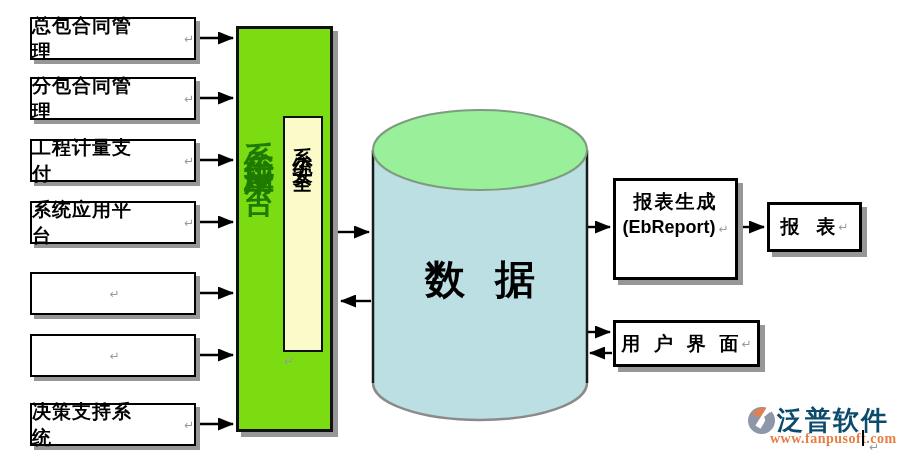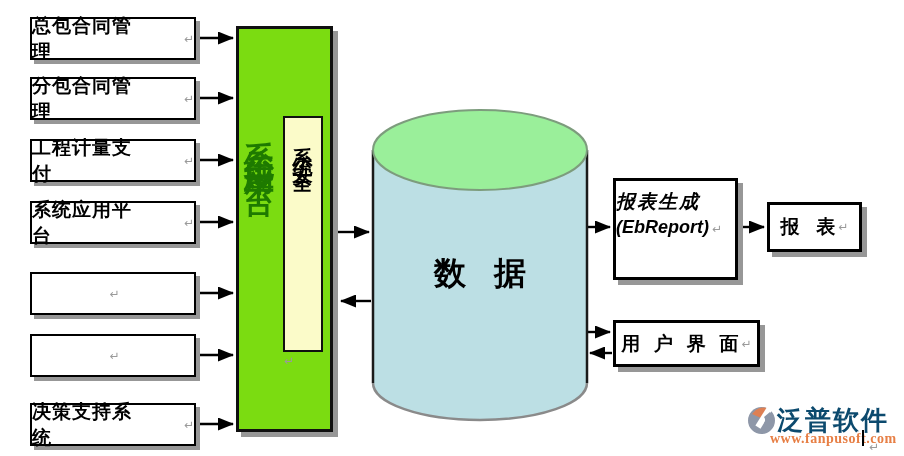--- a/index.html
+++ b/index.html
@@ -25,26 +25,26 @@
   .security-box{position:absolute;left:44px;top:87px;width:40px;height:236px;
                 background:#FBFBC9;border:2px solid #101010;box-sizing:border-box;
                 display:flex;justify-content:center;}
   .security-label{writing-mode:vertical-rl;text-orientation:upright;font-size:20px;
                   font-weight:bold;color:#000;letter-spacing:9px;margin-top:12px;line-height:1;}
   .platform-ret{position:absolute;left:42px;top:325px;}
 
   
   .cylinder{position:absolute;left:365px;top:105px;width:230px;height:320px;}
   .db-label{position:absolute;left:0;top:147px;width:100%;text-align:center;
-            font-size:32px;font-weight:bold;color:#000;word-spacing:20px;}
+            font-size:40px;font-weight:bold;color:#000;word-spacing:20px;}
 
   
   .rg-box{position:absolute;left:613px;top:178px;width:125px;height:102px;background:#fff;
           border:3px solid #000;box-sizing:border-box;box-shadow:5px 5px 0 #979797;
-          text-align:left;padding-top:8px;font-weight:bold;color:#000;font-style:italic;}
+          text-align:center;padding-top:8px;font-weight:bold;color:#000;}
   .rg-line1{font-size:19px;letter-spacing:2px;}
   .rg-line2{font-size:18px;font-family:"Liberation Sans","DejaVu Sans",sans-serif;
             letter-spacing:0;margin-top:2px;}
   .rp-box{position:absolute;left:767px;top:202px;width:95px;height:50px;background:#fff;
           border:3px solid #000;box-sizing:border-box;box-shadow:5px 5px 0 #979797;
           display:flex;align-items:center;justify-content:center;
           font-size:19px;font-weight:bold;color:#000;word-spacing:12px;}
   .ui-box{position:absolute;left:613px;top:320px;width:147px;height:47px;background:#fff;
           border:3px solid #000;box-sizing:border-box;box-shadow:5px 5px 0 #979797;
           display:flex;align-items:center;justify-content:center;

